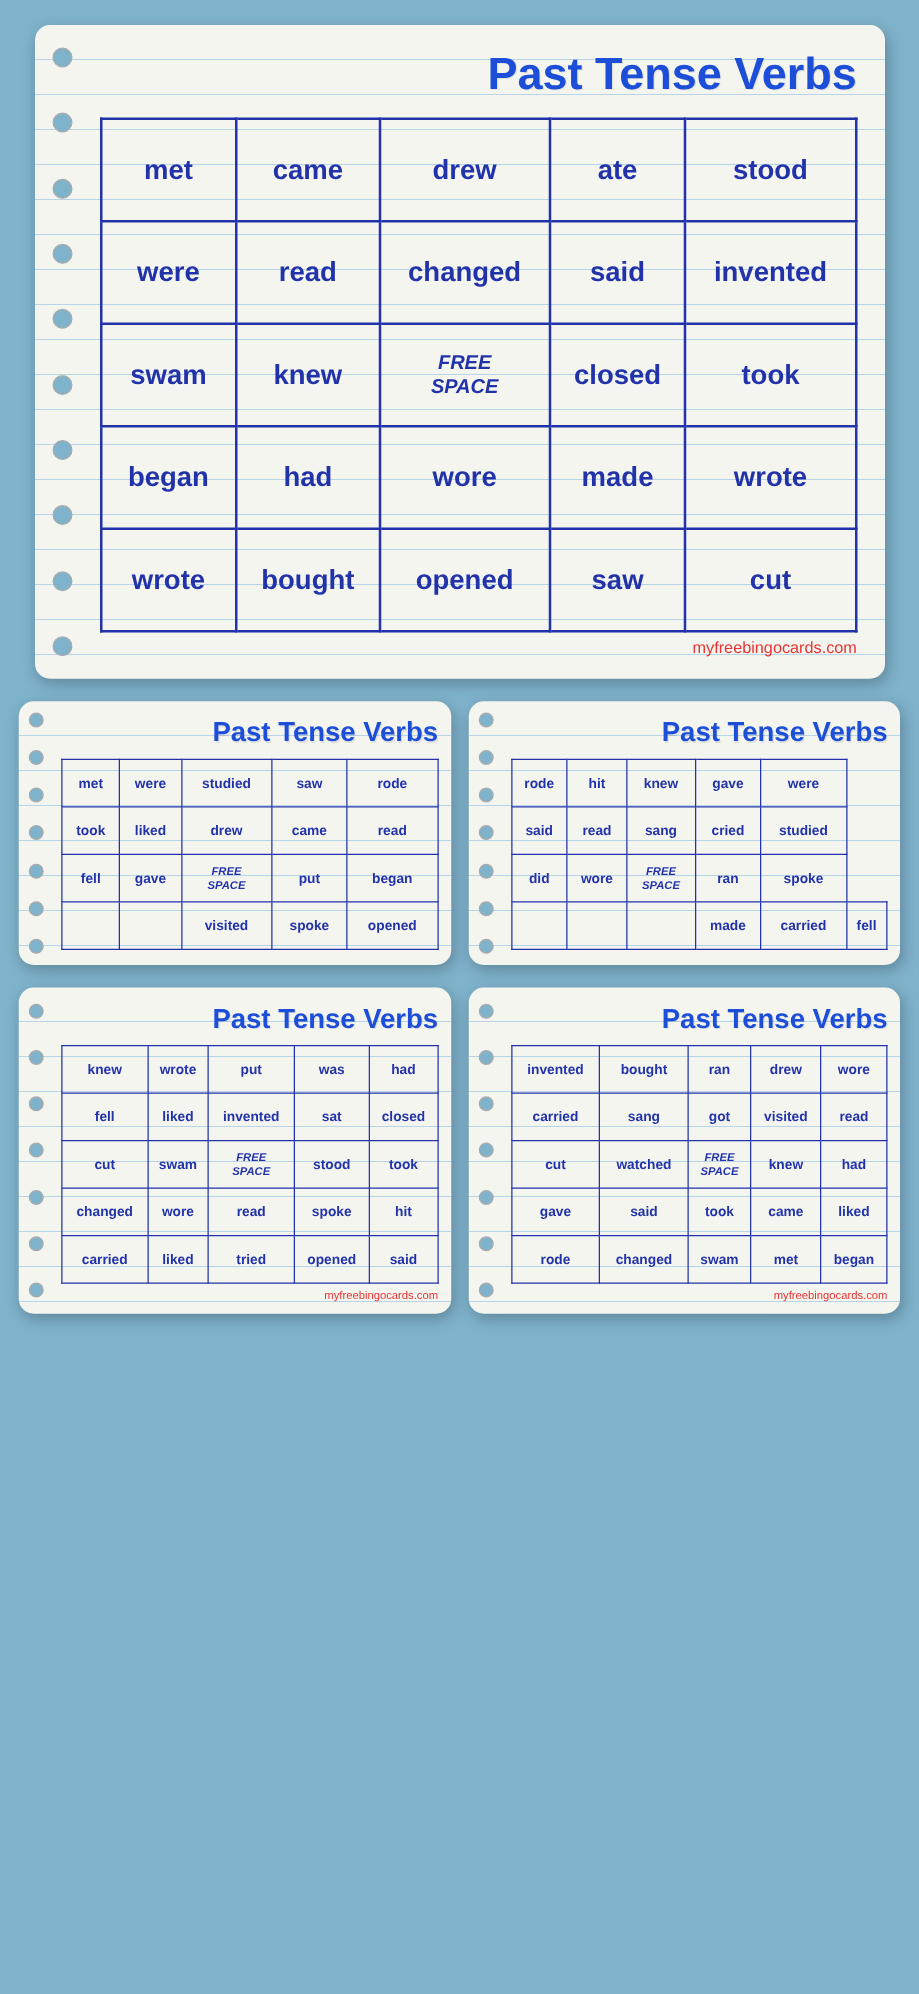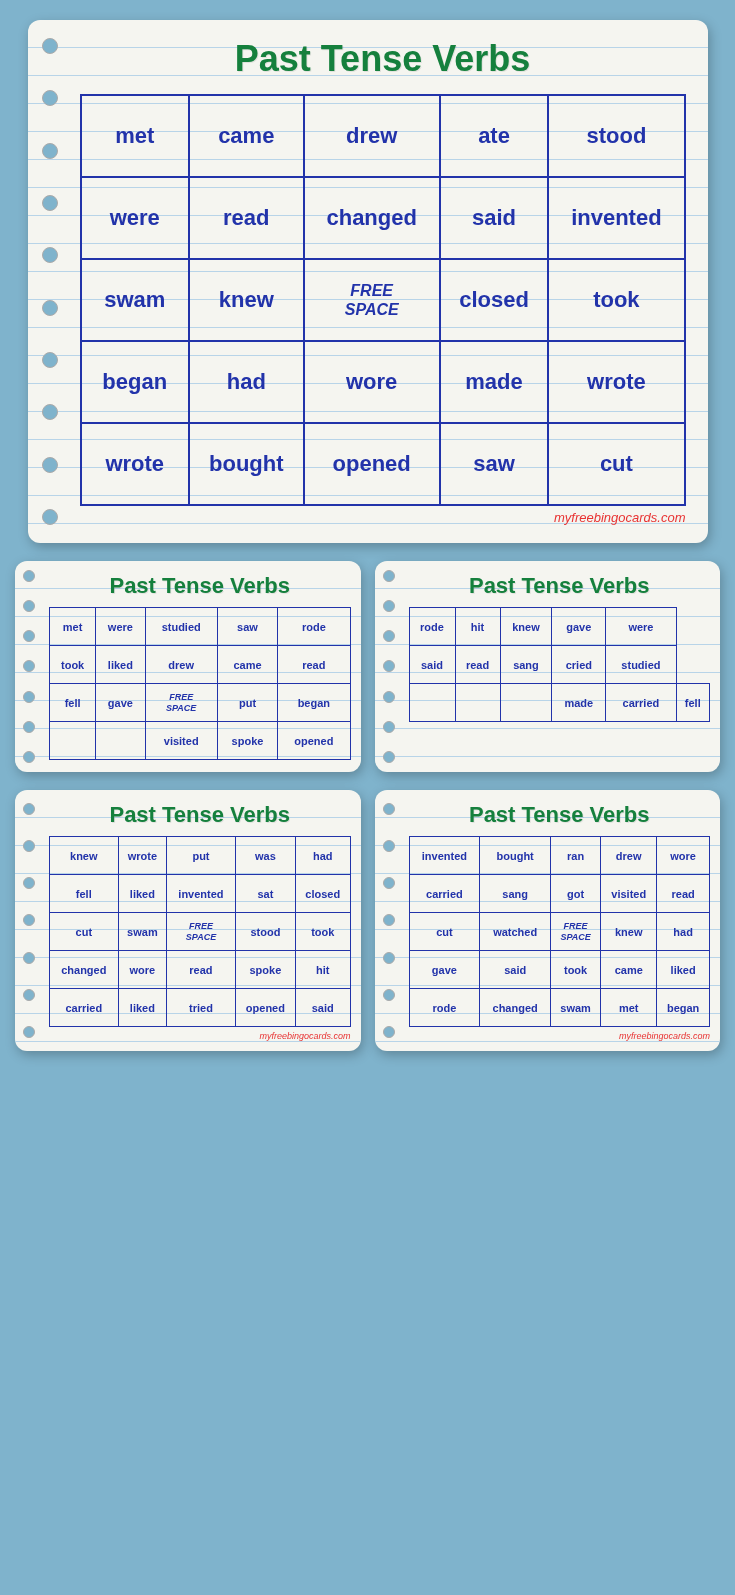--- a/index.html
+++ b/index.html
@@ -61,23 +61,23 @@
       width: 16px;
       height: 16px;
       background: #7fb3cc;
       border-radius: 50%;
       border: 1px solid #aaa;
     }
 
     .card-title {
       font-family: Arial Rounded MT Bold, Arial, sans-serif;
       font-weight: 900;
-      color: #15803d;
+      color: #1d4ed8;
       font-size: 36px;
-      text-align: center;
+      text-align: right;
       margin-bottom: 14px;
       text-shadow: 1px 1px 0 rgba(0,0,0,0.08);
     }
 
     
     .bingo-grid {
       border-collapse: collapse;
       width: 100%;
       margin-bottom: 2px;
     }
@@ -98,21 +98,20 @@
       font-size: 16px !important;
       font-weight: 700 !important;
       line-height: 1.2;
       font-style: italic;
     }
 
     .card-footer {
       text-align: right;
       color: #e83333;
       font-size: 13px;
-      font-style: italic;
       margin-top: 4px;
     }
 
     
     .main-card {
       width: 680px;
     }
     .main-card .bingo-grid td {
       font-size: 22px;
       height: 82px;
@@ -297,20 +296,27 @@
               <td>were</td>
             </tr>
             <tr>
               <td>said</td>
               <td>read</td>
               <td>sang</td>
               <td>cried</td>
               <td>studied</td>
             </tr>
             <tr>
+              <td>did</td>
+              <td>wore</td>
+              <td class="free-space">FREE<br>SPACE</td>
+              <td>ran</td>
+              <td>spoke</td>
+            </tr>
+            <tr>
               <td></td>
               <td></td>
               <td></td>
               <td>made</td>
               <td>carried</td>
               <td>fell</td>
             </tr>
           </tbody>
       </table>
     </div>

